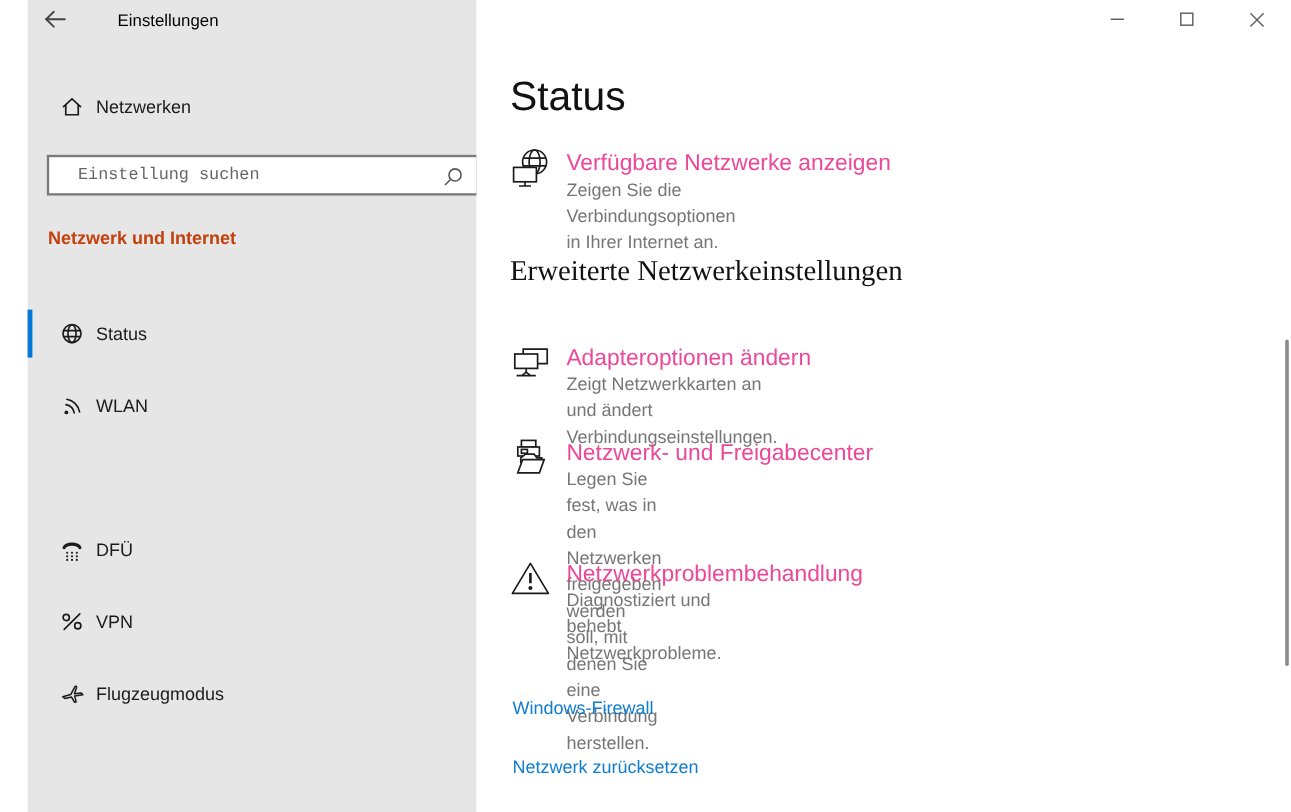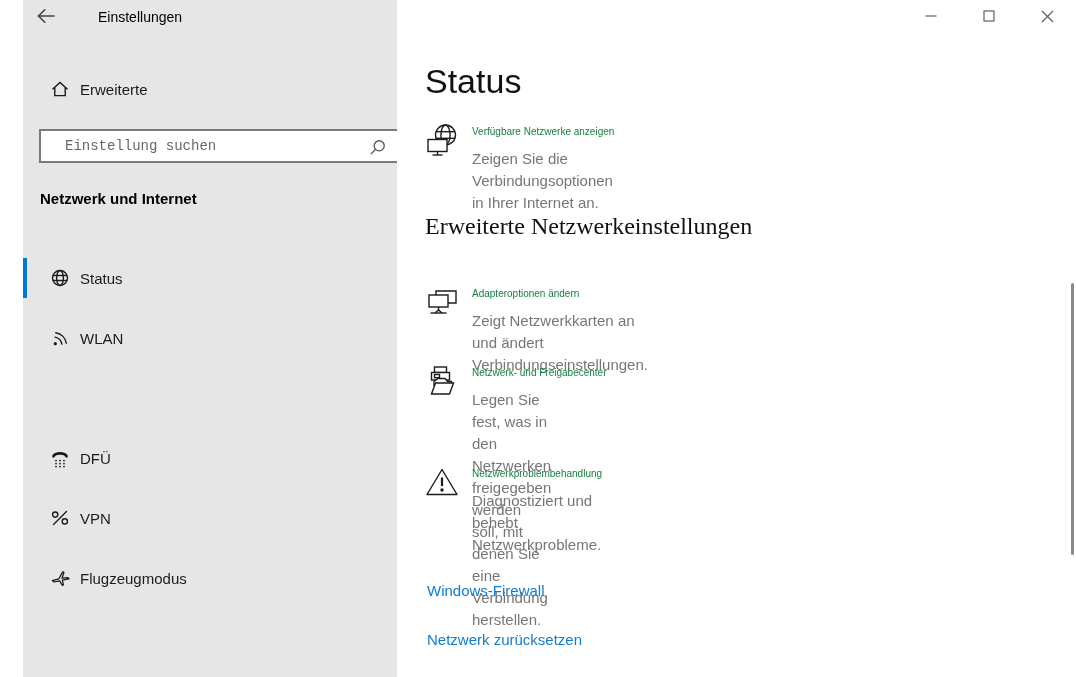--- a/index.html
+++ b/index.html
@@ -14,41 +14,41 @@
 
   .home-row { position:absolute; left:0; top:72px; width:397px; height:34px; display:flex; align-items:center; cursor:pointer; }
   .home-row .nav-ico { position:absolute; left:27px; top:7px; }
   .home-row .lbl { position:absolute; left:57px; font-size:15px; }
 
   .search-box { position:absolute; left:16px; top:129px; width:360px; height:34px; background:#fff; border:2px solid #7a7a7a; display:flex; align-items:center; }
   .search-box input { flex:1; border:none; outline:none; font-family:Liberation Mono, monospace; font-size:14px; color:#333; padding-left:24px; background:transparent; }
   .search-box input::placeholder { color:#666; opacity:1; }
   .search-ico { position:absolute; right:10px; top:7px; }
 
-  .side-header { position:absolute; left:17px; top:190px; font-size:15px; font-weight:bold; color:#000000; }
+  .side-header { position:absolute; left:17px; top:190px; font-size:15px; font-weight:bold; color:#c2410c; }
 
   .nav-item { position:absolute; left:0; width:397px; height:40px; display:flex; align-items:center; cursor:pointer; }
   .nav-item .nav-ico { position:absolute; left:27px; top:10px; }
   .nav-item .lbl { position:absolute; left:57px; font-size:15px; color:#1b1b1b; }
   .nav-item .sel-bar { display:none; }
   .nav-item.selected .sel-bar { display:block; position:absolute; left:0; top:0; width:4px; height:40px; background:#0078d7; }
 
   .side-scrollbar { position:absolute; left:391px; top:257px; width:3px; height:328px; background:#979797; border-radius:2px; cursor:pointer; }
 
   
   .main { position:absolute; left:397px; top:0; width:679px; height:677px; background:#fff; }
 
   .win-controls { position:absolute; right:0; top:0; display:flex; }
   .win-btn { width:58px; height:32px; display:flex; align-items:center; justify-content:center; cursor:pointer; }
 
   .page-title { position:absolute; left:28px; top:62px; font-size:34px; font-weight:300; color:#111; letter-spacing:0; }
 
   .main-item { position:absolute; left:0; cursor:pointer; }
   .main-item .mi-ico { position:absolute; left:27px; top:0; }
-  .main-item .title { position:absolute; left:75px; top:4px; font-size:10px; color:#15803d; white-space:nowrap; }
+  .main-item .title { position:absolute; left:75px; top:4px; font-size:19px; color:#ec4899; white-space:nowrap; }
   .main-item .desc  { position:absolute; left:75px; top:26px; font-size:15px; color:#767676; line-height:22px; max-width:505px; }
 
   .section-heading { position:absolute; left:28px; top:213px; font-size:24px; font-weight:300; color:#111; white-space:nowrap;font-family:Liberation Serif, serif; }
 
   .page-link { position:absolute; left:30px; font-size:15px; color:#0f7dd2; cursor:pointer; white-space:nowrap; }
 
   .main-scrollbar { position:absolute; right:2px; top:283px; width:3px; height:272px; background:#8a8a8a; border-radius:2px; cursor:pointer; }
 
   svg { display:block; }
   .stroke { fill:none; stroke:#1b1b1b; stroke-width:1.4; }
@@ -76,21 +76,21 @@
 
   <div class="home-row">
     <span class="nav-ico">
       <svg width="20" height="20" viewBox="0 0 20 20">
           <g class="stroke">
             <path d="M2.5 10.2 L10 3.4 L17.5 10.2"></path>
             <path d="M4.8 8.6 V16.6 H15.2 V8.6"></path>
           </g>
         </svg>
     </span>
-    <span class="lbl">Erweiterte</span>
+    <span class="lbl">Netzwerken</span>
   </div>
 
   <div class="search-box">
     <input type="text" placeholder="Einstellung suchen" style="">
     <span class="search-ico">
       <svg width="19" height="19" viewBox="0 0 20 20">
           <g fill="none" stroke="#555" stroke-width="1.4">
             <circle cx="11.8" cy="8.2" r="5.3"></circle>
             <path d="M7.8 12.2 L3 17"></path>
           </g>

